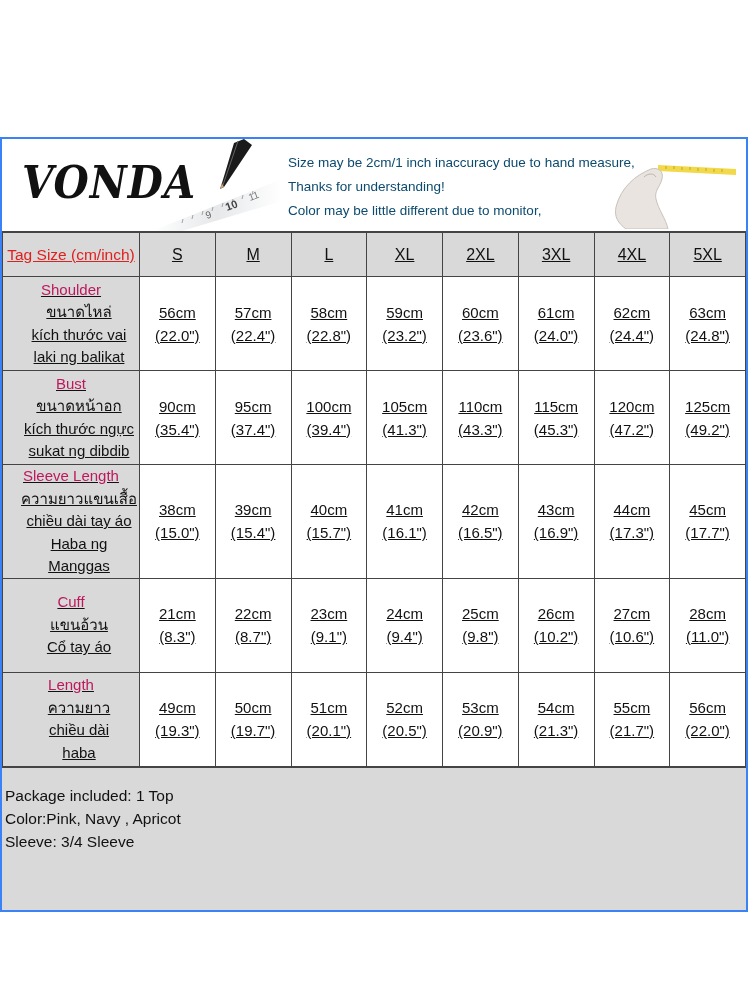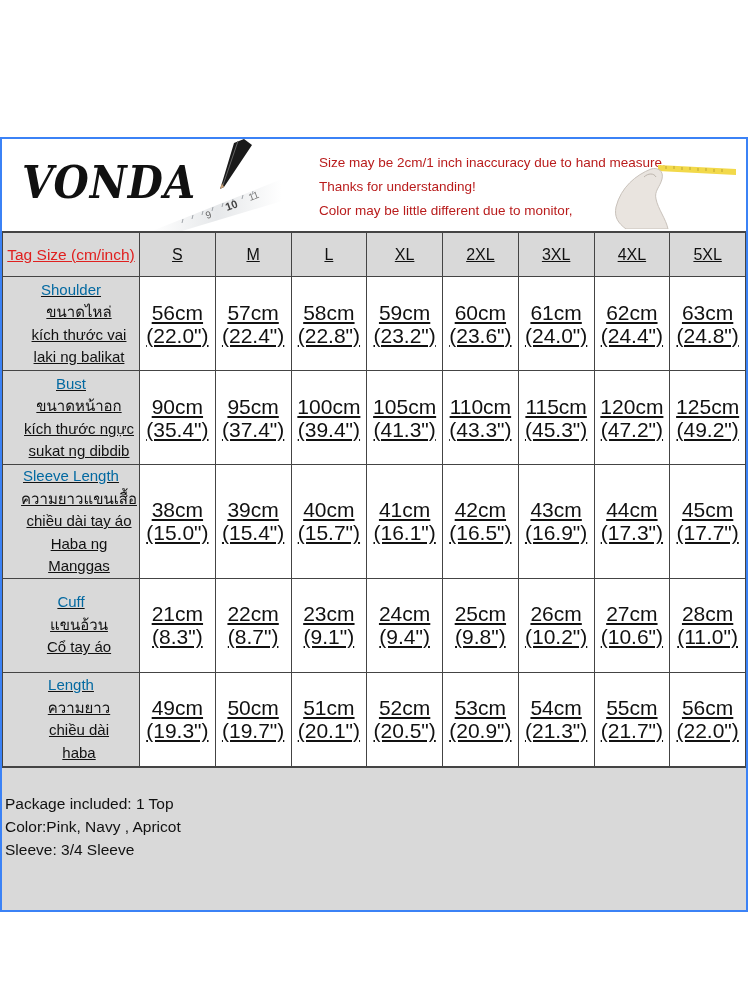--- a/index.html
+++ b/index.html
@@ -5,31 +5,31 @@
   html, body { margin: 0; padding: 0; background: #ffffff; }
   body { width: 750px; height: 1000px; position: relative; overflow: hidden;
          font-family: "Liberation Sans", sans-serif; color: #111; }
   .sheet { position: absolute; left: 0; top: 137px; width: 748px;
            border: 2px solid #3b82f6; border-right-width: 2px; box-sizing: border-box; }
   .banner { position: relative; height: 92px; background: #fff; border-bottom: 1px solid #444; overflow: hidden; }
   .brand { position: absolute; left: 20px; top: 18px; font-family: "DejaVu Serif", serif;
            font-size: 44px; font-weight: bold; font-style: italic; letter-spacing: 1px; color: #111;
            transform: scaleX(0.92); transform-origin: left; }
   .pencil-art { position: absolute; left: 150px; top: 0; width: 130px; height: 92px; }
-  .notes { position: absolute; left: 286px; top: 12px; font-size: 13.5px; color: #b91c1c; line-height: 24px; margin-left: 31px; }
+  .notes { position: absolute; left: 286px; top: 12px; font-size: 13.5px; color: #0c4a6e; line-height: 24px; }
   .hand-art { position: absolute; right: 10px; top: 8px; width: 140px; height: 82px; }
   table.grid { border-collapse: collapse; width: 100%; table-layout: fixed; }
   table.grid td { border: 1px solid #444; text-align: center; vertical-align: middle; padding: 0; text-decoration: underline; }
   .hdr td { height: 43px; background: #d9d9d9; font-size: 16px; }
   .hdr td.label { color: #e0201f; font-size: 15.5px; }
-  .row td { height: 93px; font-size: 21px; line-height: 23px; background: #fff; }
+  .row td { height: 93px; font-size: 15px; line-height: 23px; background: #fff; }
   .row td.label { background: #d9d9d9; font-size: 15px; line-height: 22.5px; }
-  .row td.label .en { color: #0369a1; display: block; }
+  .row td.label .en { color: #be185d; display: block; }
   .row td.label .sub { display: block; color: #111; margin-left: 16px; }
-  .footer { background: #d9d9d9; border-top: 1px solid #444; padding: 24px 3px 14px 3px;
+  .footer { background: #d9d9d9; border-top: 1px solid #444; padding: 16px 3px 14px 3px;
             font-size: 15.5px; line-height: 23px; height: 143px; box-sizing: border-box; }
   .footer div { white-space: nowrap; }
 </style>
 </head>
 <body>
 
 <div class="sheet">
 
   <div class="banner">
     <div class="brand">VONDA</div>

